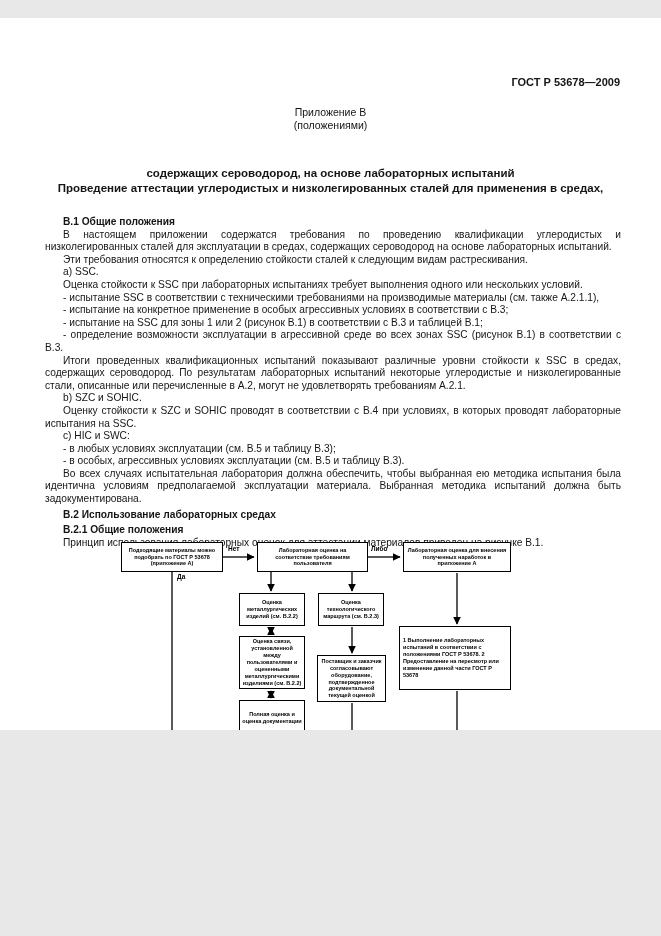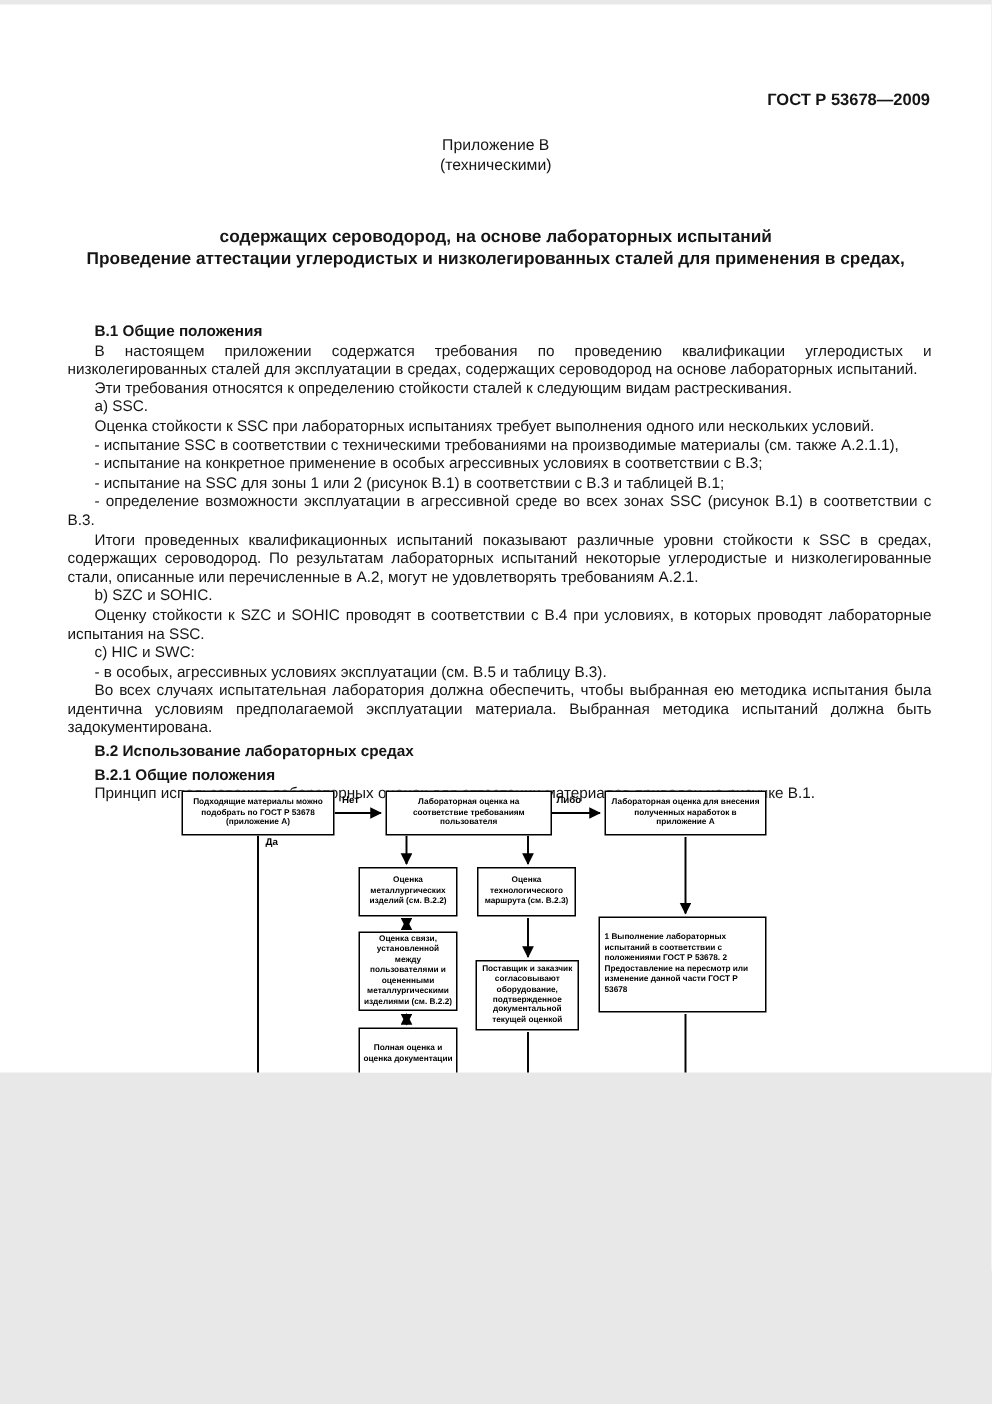--- a/index.html
+++ b/index.html
@@ -1,26 +1,26 @@
 <!DOCTYPE html>
 <html><head>
 <meta charset="utf-8">
 <style>
   html,body{margin:0;padding:0;background:#e8e8e8;}
   .page{
     width:661px;height:712px;position:relative;background:#ffffff;
     font-family:"Liberation Sans","DejaVu Sans",sans-serif;color:#151515;
-    margin:3px auto;overflow:hidden;
+    margin:18px auto;overflow:hidden;
   }
   .doc-number{position:absolute;top:58px;right:41px;font-weight:bold;font-size:11px;}
   .appendix{position:absolute;top:88px;left:0;right:0;text-align:center;
     font-weight:normal;font-size:10.5px;line-height:13px;}
   .main-title{position:absolute;top:148px;left:40px;right:40px;text-align:center;
     font-weight:bold;font-size:11.5px;line-height:15px;}
-  .body-text{position:absolute;top:213px;left:45px;width:576px;
+  .body-text{position:absolute;top:198px;left:45px;width:576px;
     font-size:10.2px;line-height:12.6px;text-align:justify;}
   .body-text p{margin:0;text-indent:18px;}
   .body-text p.bold{font-weight:bold;text-align:left;}
   .body-text p.mt{margin-top:3px;}
   .flowchart{position:absolute;top:524px;left:0;width:661px;height:302px;}
   .connectors{position:absolute;left:0;top:0;}
   .fbox{
     position:absolute;background:#ffffff;border:1.4px solid #000;
     display:flex;align-items:center;justify-content:center;
     font-size:5.5px;line-height:1.25;font-weight:bold;text-align:center;
@@ -33,21 +33,21 @@
 </style>
 </head>
 <body>
 
 <div class="page">
 
   <div class="doc-number">ГОСТ Р 53678—2009</div>
 
   <div class="appendix">
     <div>Приложение В</div>
-    <div>(техническими)</div>
+    <div>(положениями)</div>
   </div>
 
   <div class="main-title">
     <div>содержащих сероводород, на основе лабораторных испытаний</div>
     <div>Проведение аттестации углеродистых и низколегированных сталей для применения в средах,</div>
   </div>
 
   <div class="body-text">
     <p class="bold">В.1  Общие положения</p>
     <p>В настоящем приложении содержатся требования по проведению квалификации углеродистых и низколегированных сталей для эксплуатации в средах, содержащих сероводород на основе лабораторных испытаний.</p>
@@ -55,20 +55,21 @@
     <p>а)  SSC.</p>
     <p>Оценка стойкости к SSC при лабораторных испытаниях требует выполнения одного или нескольких условий.</p>
     <p>- испытание SSC в соответствии с техническими требованиями на производимые материалы (см. также А.2.1.1),</p>
     <p>- испытание на конкретное применение в особых агрессивных условиях в соответствии с В.3;</p>
     <p>- испытание на SSC для зоны 1 или 2 (рисунок В.1) в соответствии с В.3 и таблицей В.1;</p>
     <p>- определение возможности эксплуатации в агрессивной среде во всех зонах SSC (рисунок В.1) в соответствии с В.3.</p>
     <p>Итоги проведенных квалификационных испытаний показывают различные уровни стойкости к SSC в средах, содержащих сероводород. По результатам лабораторных испытаний некоторые углеродистые и низколегированные стали, описанные или перечисленные в А.2, могут не удовлетворять требованиям А.2.1.</p>
     <p>b)  SZC и SOHIC.</p>
     <p>Оценку стойкости к SZC и SOHIC проводят в соответствии с В.4 при условиях, в которых проводят лабораторные испытания на SSC.</p>
     <p>c)  HIC и SWC:</p>
+    <p>- в любых условиях эксплуатации (см. В.5 и таблицу В.3);</p>
     <p>- в особых, агрессивных условиях эксплуатации (см. В.5 и таблицу В.3).</p>
     <p>Во всех случаях испытательная лаборатория должна обеспечить, чтобы выбранная ею методика испытания была идентична условиям предполагаемой эксплуатации материала. Выбранная методика испытаний должна быть задокументирована.</p>
     <p class="bold mt">В.2  Использование лабораторных средах</p>
     <p class="bold mt">В.2.1  Общие положения</p>
     <p>Принцип использования лабораторных оценок для аттестации материалов приведен на рисунке В.1.</p>
   </div>
 
   <div class="flowchart">
     <svg class="connectors" width="661" height="302">
       <defs>

